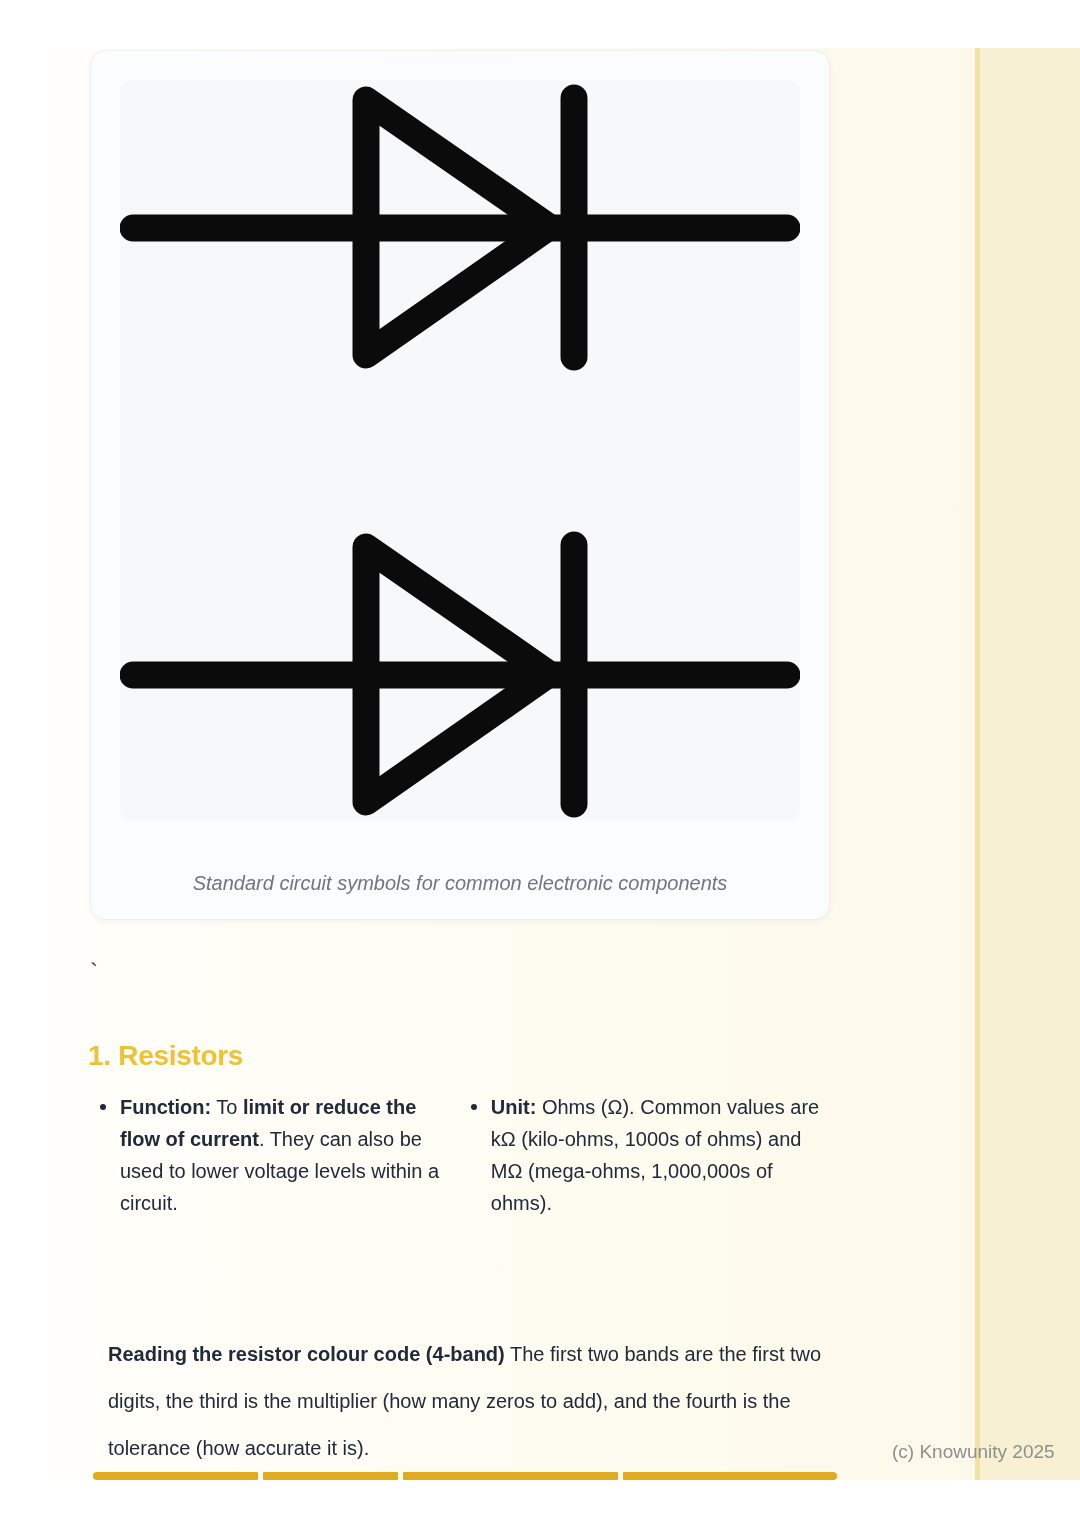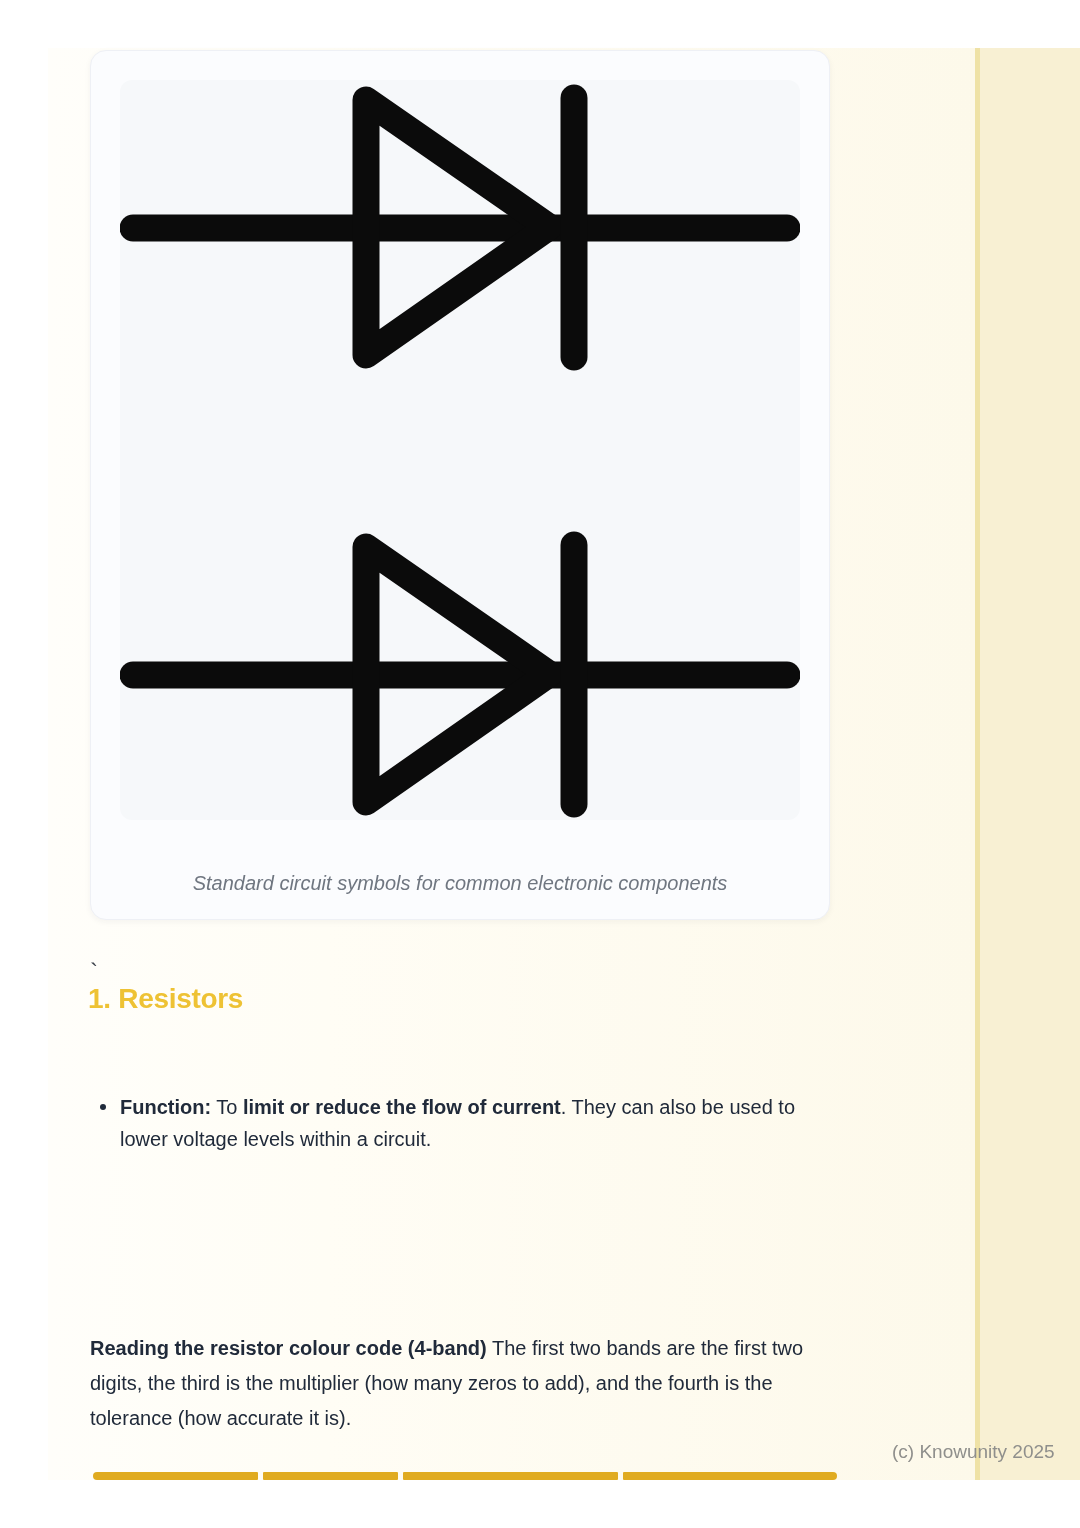--- a/index.html
+++ b/index.html
@@ -62,42 +62,42 @@
     font-style:italic;
     font-size:20px;
     color:var(--caption-color);
     margin-top:26px;
   }
   .stray-char{
     position:absolute;left:90px;top:958px;
     font-size:24px;color:#3a3f48;
   }
   .section-heading{
-    position:absolute;left:88px;top:983px;
+    position:absolute;left:88px;top:1040px;
     font-size:28px;font-weight:700;
     letter-spacing:-0.3px;
     color:var(--accent-yellow);
   }
   .bullet-list{
     position:absolute;left:100px;top:1091px;width:732px;
     display:flex;flex-direction:row;gap:12px;
     list-style:none;
   }
   .bullet-item{display:flex;}
   .bullet-dot{
     flex:none;width:6px;height:6px;border-radius:50%;
     background:var(--text-color);
     margin:13px 14px 0 0;
   }
   .bullet-text,.body-paragraph{
     font-size:20px;line-height:32px;color:var(--text-color);
   }
   .body-paragraph{
-    position:absolute;left:90px;top:1331px;width:742px;
-    line-height:35px;
+    position:absolute;left:108px;top:1331px;width:742px;
+    line-height:47px;
   }
   b{font-weight:700;}
   .watermark{
     position:absolute;left:892px;top:1441px;
     font-size:19px;color:var(--watermark-color);
     z-index:5;white-space:nowrap;
   }
   .bar-segment{
     position:absolute;top:1472px;height:8px;
     background:var(--bar-gold);
@@ -135,20 +135,24 @@
 
 <div class="stray-char">`</div>
 
 <h2 class="section-heading">1. Resistors</h2>
 
 <ul class="bullet-list">
   <li class="bullet-item">
     <span class="bullet-dot"></span>
     <span class="bullet-text"><b>Function:</b><span> To </span><b>limit or reduce the flow of current</b><span>. They can also be used to lower voltage levels within a circuit.</span></span>
   </li>
+  <li class="bullet-item">
+    <span class="bullet-dot"></span>
+    <span class="bullet-text"><b>Unit:</b><span> Ohms (Ω). Common values are kΩ (kilo-ohms, 1000s of ohms) and MΩ (mega-ohms, 1,000,000s of ohms).</span></span>
+  </li>
 </ul>
 
 <p class="body-paragraph"><b>Reading the resistor colour code (4-band)</b><span> The first two bands are the first two digits, the third is the multiplier (how many zeros to add), and the fourth is the tolerance (how accurate it is).</span></p>
 
 <div class="watermark">(c) Knowunity 2025</div>
 
 <div class="bar-segment first"></div>
 <div class="bar-segment second"></div>
 <div class="bar-segment third"></div>
 <div class="bar-segment fourth"></div>

